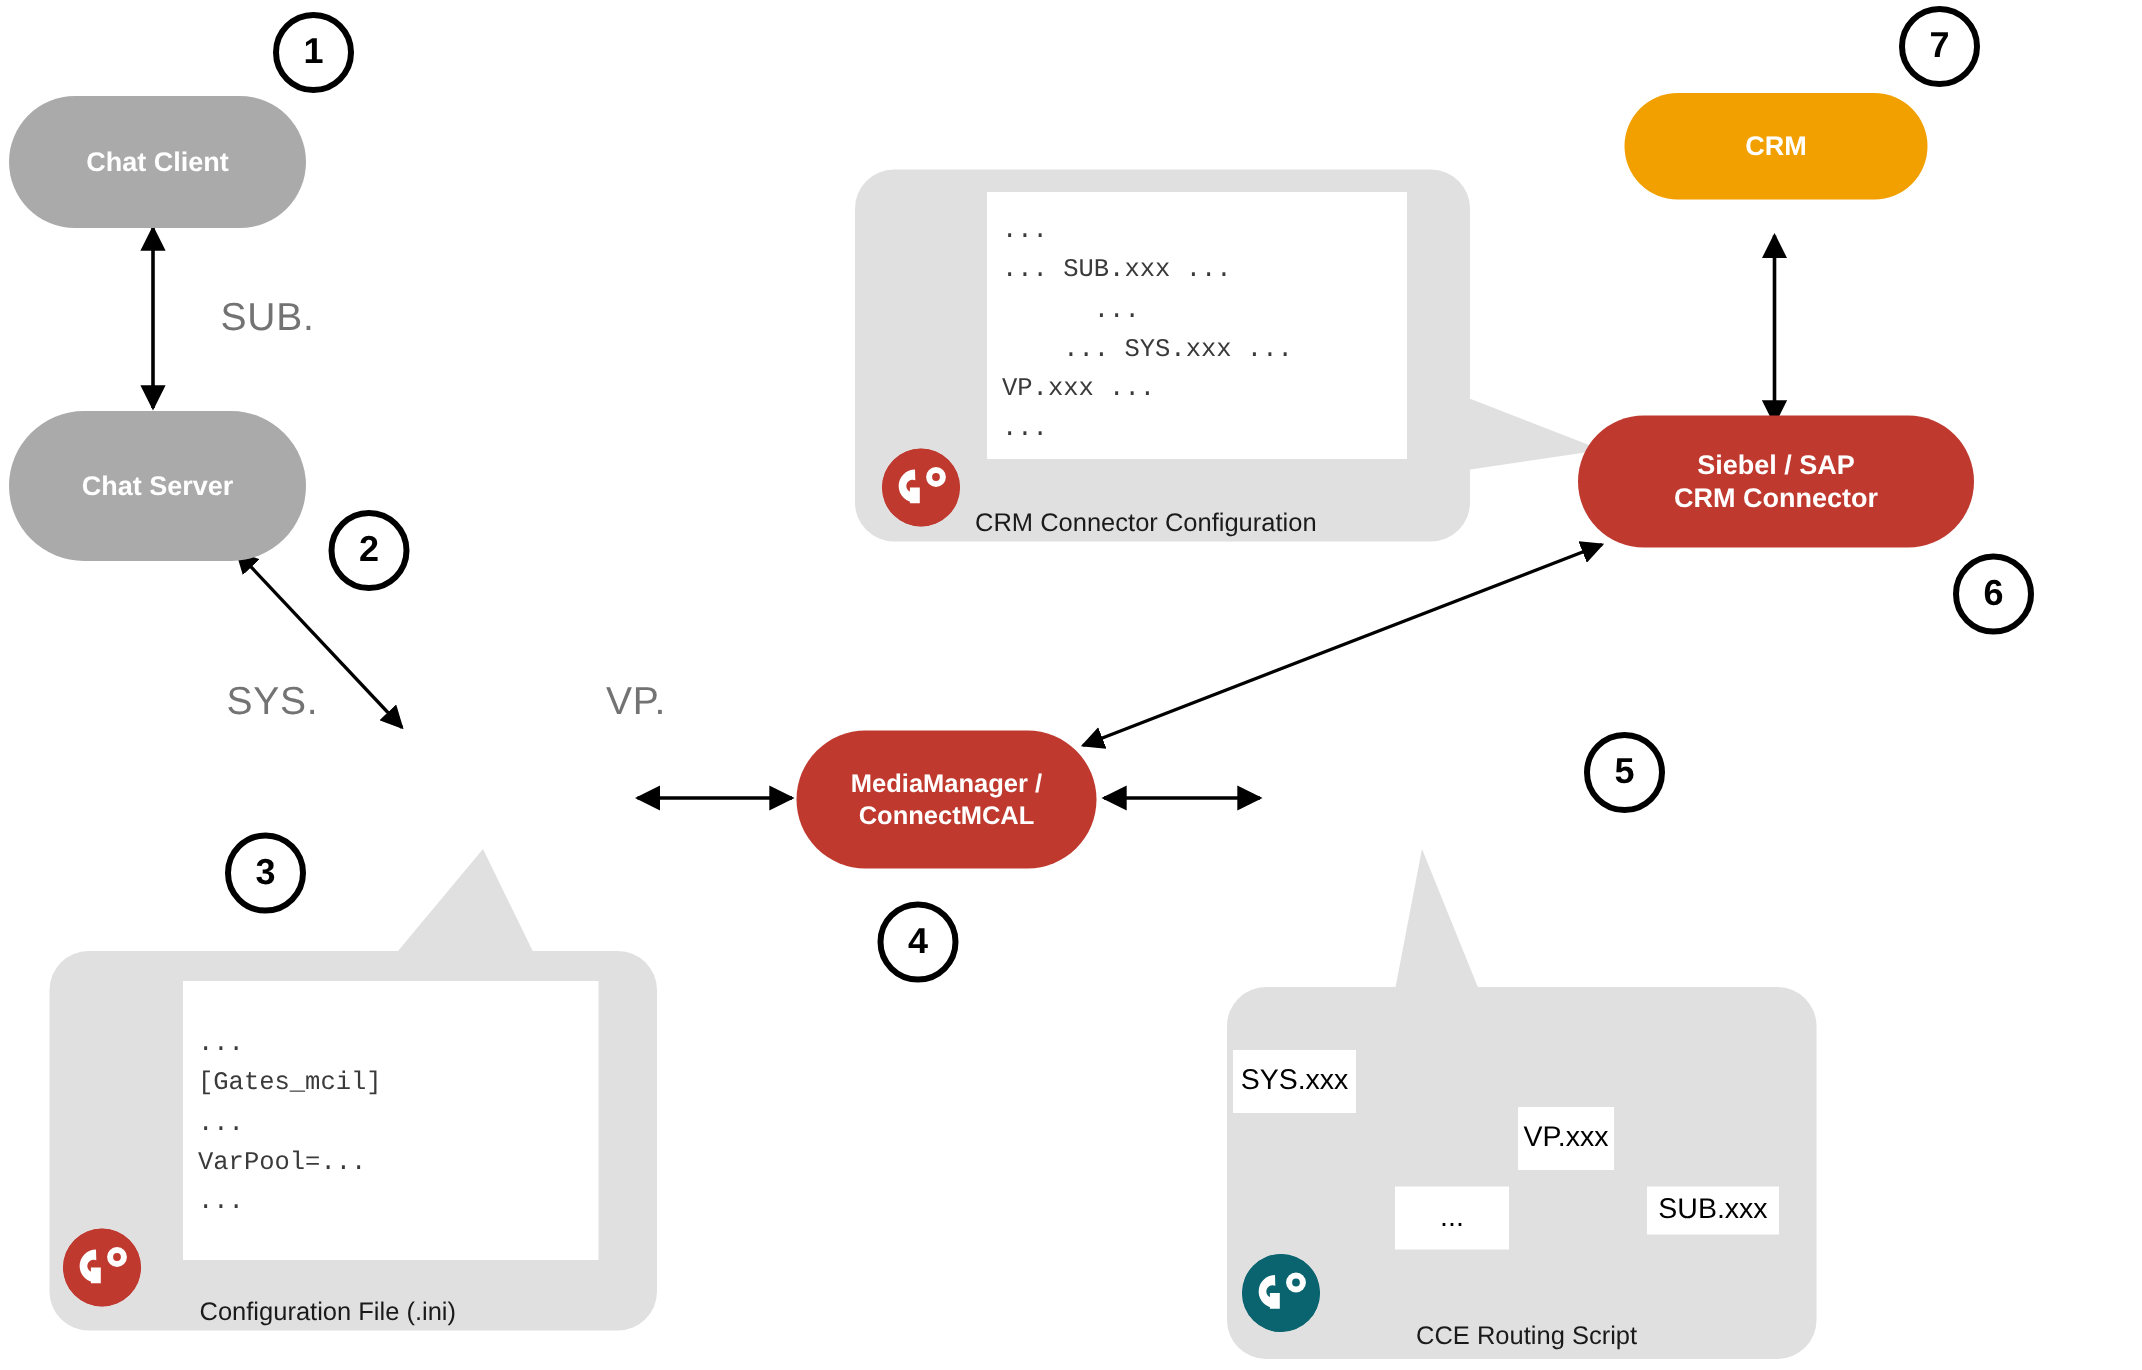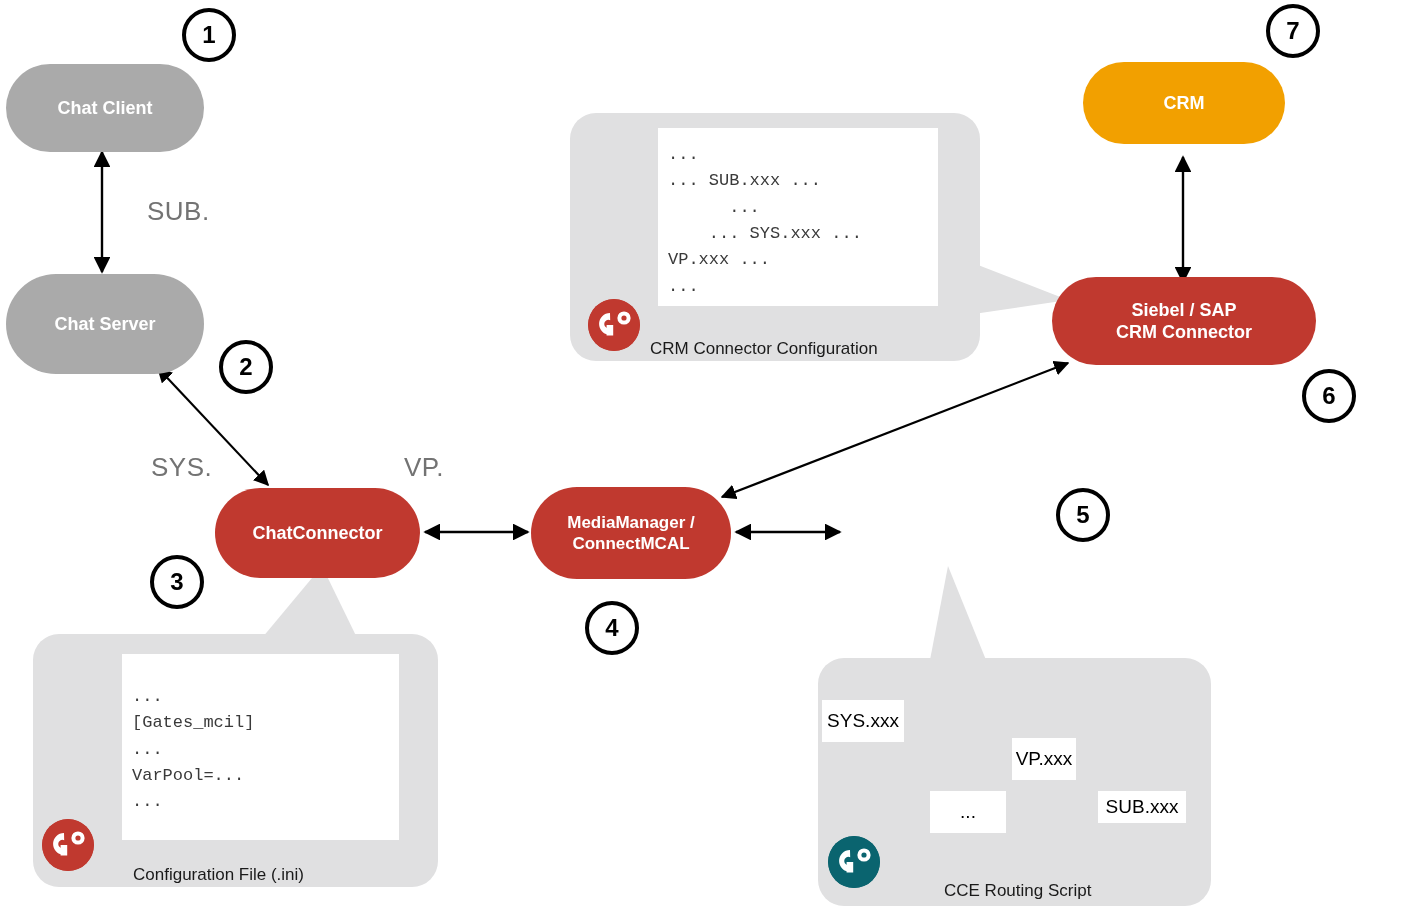--- a/index.html
+++ b/index.html
@@ -250,36 +250,33 @@
   <div class="callout-caption" style="left:944px; top:881px;">CCE Routing Script</div>
 
   <div class="node node-3rd" style="left:6px; top:64px; width:198px; height:88px; font-size:18px;">
     <span>Chat Client</span>
   </div>
 
   <div class="node node-3rd" style="left:6px; top:274px; width:198px; height:100px; font-size:18px;">
     <span>Chat Server</span>
   </div>
 
-  <div class="node node-bs" style="left:215px; top:488px; width:205px; height:90px; font-size:18px;">
-    <span>ChatConnector</span>
-  </div>
 
   <div class="node node-bs" style="left:531px; top:487px; width:200px; height:92px; font-size:17px; white-space:pre-line;">
     <span>MediaManager /
 ConnectMCAL</span>
   </div>
 
 
   <div class="node node-bs" style="left:1052px; top:277px; width:264px; height:88px; font-size:18px; white-space:pre-line;">
     <span>Siebel / SAP
 CRM Connector</span>
   </div>
 
-  <div class="node node-sap" style="left:1083px; top:62px; width:202px; height:82px; font-size:18px;">
+  <div class="node node-sap" style="left:1083px; top:62px; width:202px; height:71px; font-size:18px;">
     <span>CRM</span>
   </div>
 
   <div class="flow-label" style="left:147px; top:196px;">SUB.</div>
   <div class="flow-label" style="left:151px; top:452px;">SYS.</div>
   <div class="flow-label" style="left:404px; top:452px;">VP.</div>
 
   <div class="num-circle" style="left:182px; top:8px;">
     <span>1</span>
   </div>

